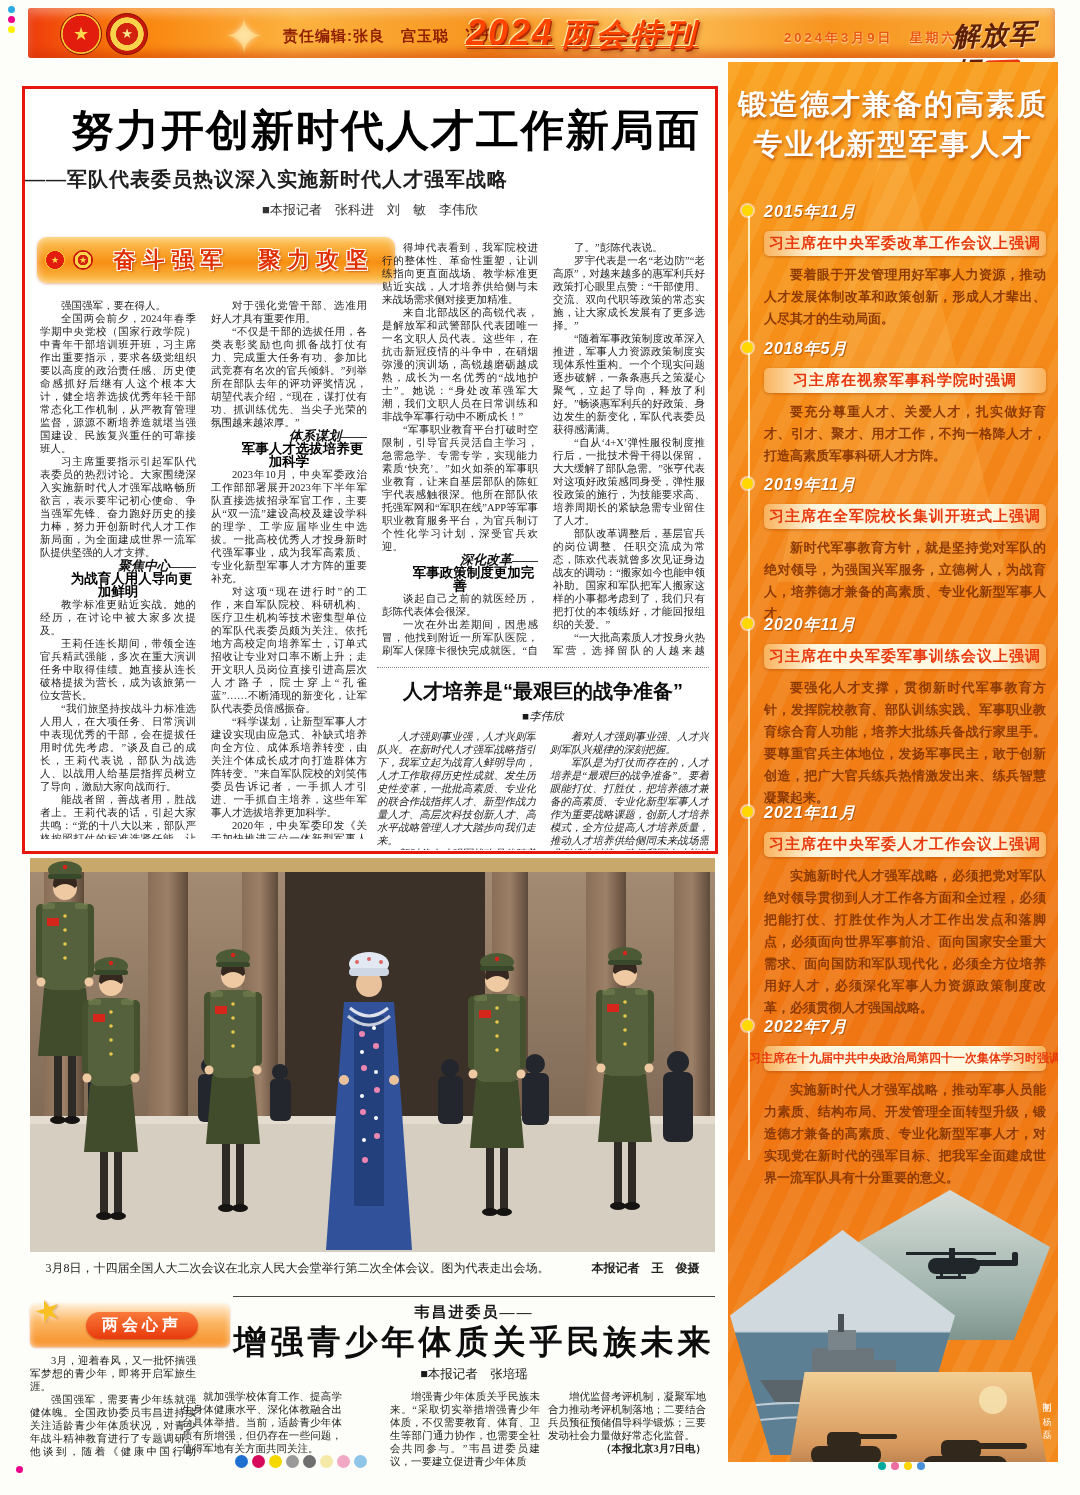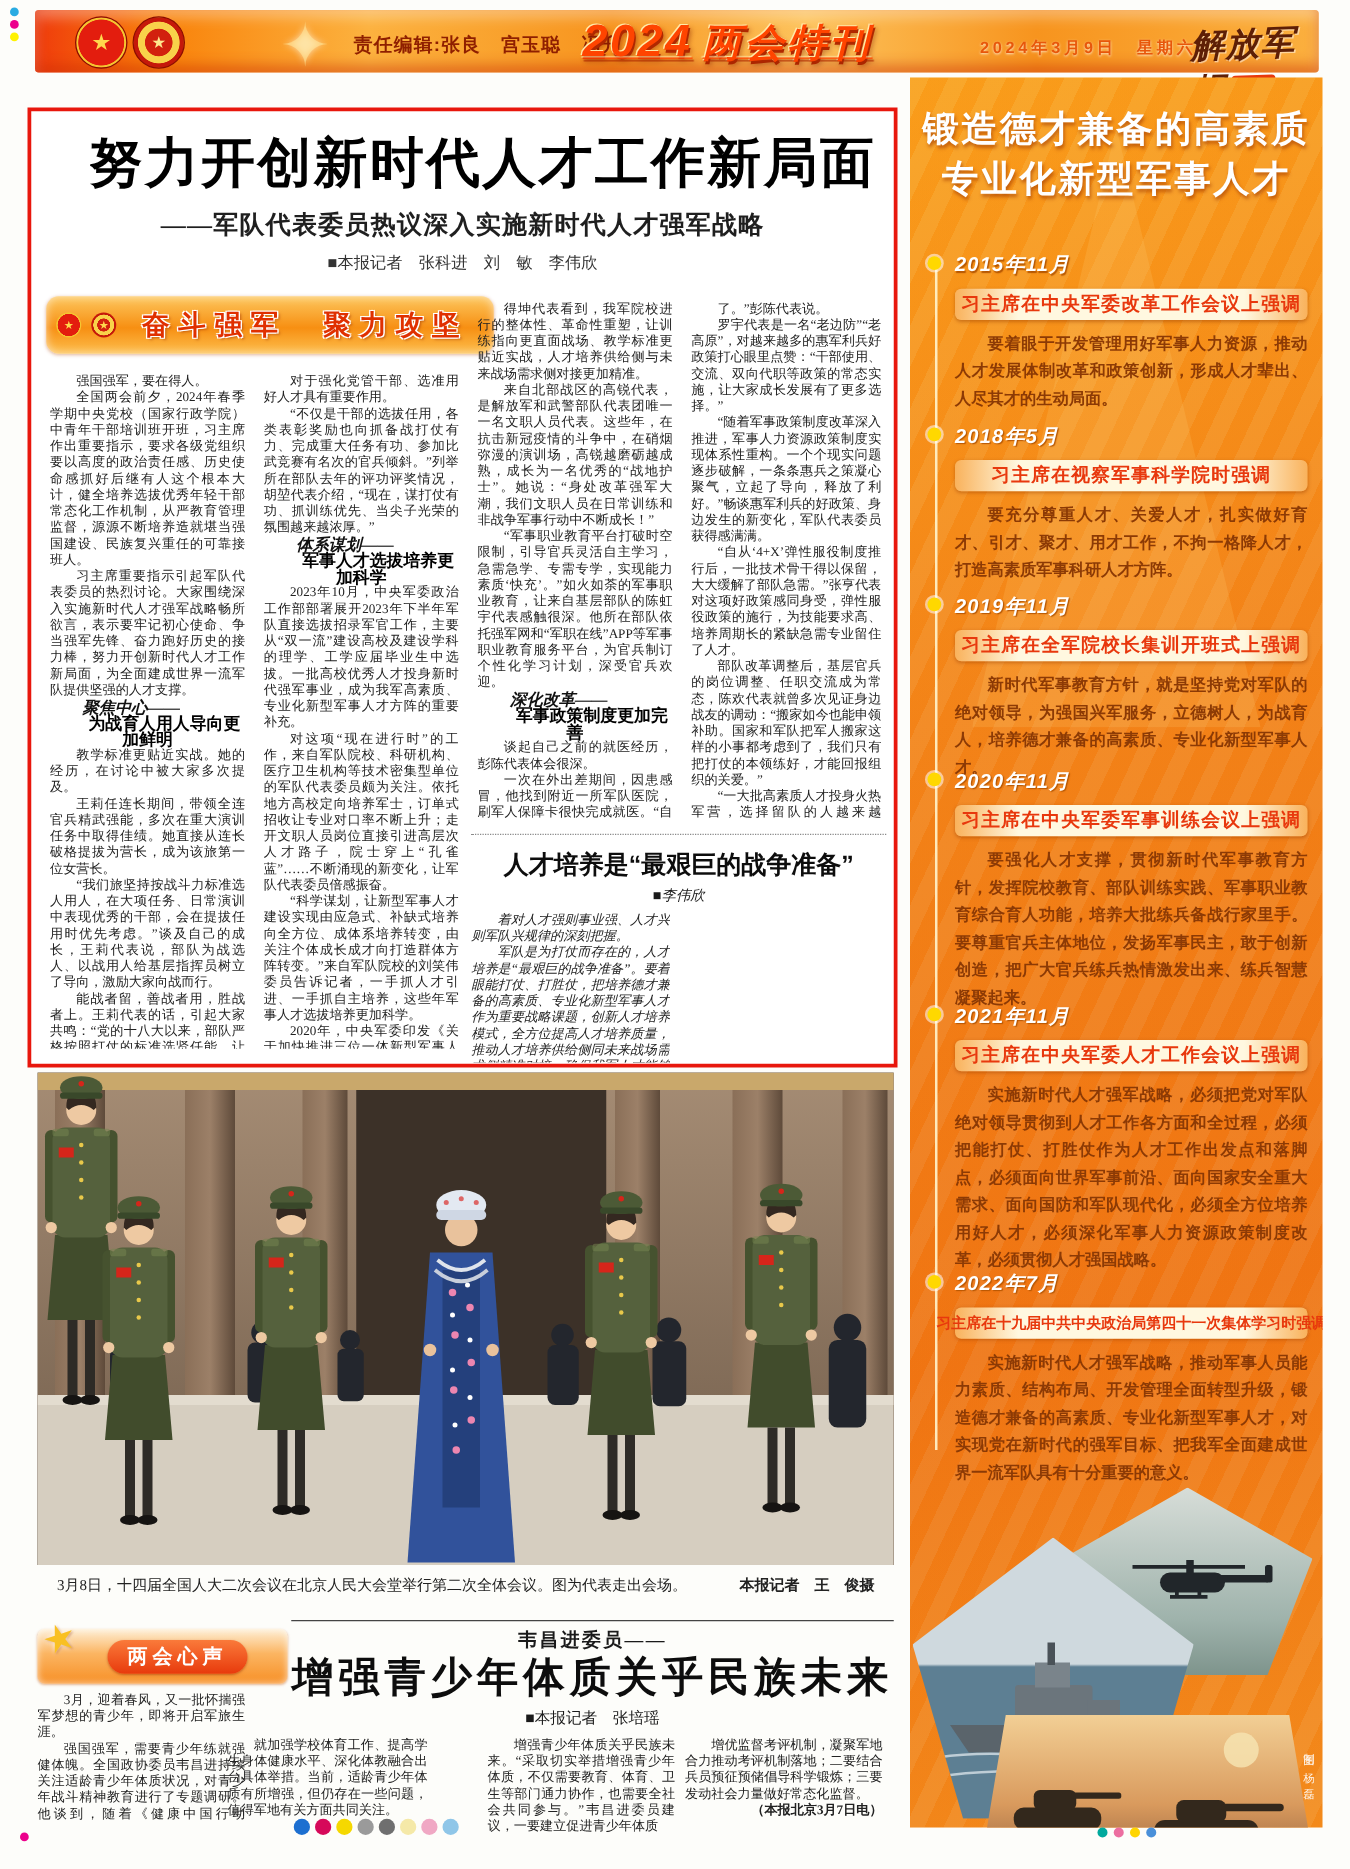--- a/index.html
+++ b/index.html
@@ -24,38 +24,38 @@
     text-shadow:-1px -1px 0 #ffe9a8,1px 2px 0 #b02800,2px 3px 4px rgba(120,20,0,.45);white-space:nowrap;text-decoration:underline;}
   .masthead .yr{font-size:36px;letter-spacing:2px;}
   .masthead .tt{font-size:31px;letter-spacing:3px;margin-left:8px;}
   .hdate{left:756px;top:21px;font-family:"Liberation Sans",sans-serif;font-size:13px;font-weight:700;color:#e8570a;letter-spacing:3px;text-shadow:0 1px 2px rgba(255,255,255,.8);}
   .paper{left:925px;top:9px;font-size:27px;font-weight:900;font-style:italic;color:#5e1f06;letter-spacing:1px;transform:rotate(-2deg);text-shadow:1px 1px 0 rgba(255,255,255,.5);}
   .pageno{display:inline-block;background:#e8380d;color:#fff;font-family:"Liberation Sans",sans-serif;font-style:normal;font-size:15px;font-weight:700;padding:2px 5px;border-radius:3px;margin-left:4px;transform:translateY(-4px);}
 
   
   .mainbox{left:22px;top:86px;width:690px;height:762px;border:3px solid #e8170d;background:#fff;}
   .headline{left:16px;top:13px;width:100%;text-align:center;font-family:"Liberation Sans",sans-serif;font-size:43px;font-weight:900;letter-spacing:2px;color:#000000;}
-  .subtitle{left:0;top:77px;width:100%;text-align:center;font-size:20px;font-weight:700;color:#1f1f1f;letter-spacing:1px;}
+  .subtitle{left:0;top:77px;width:100%;text-align:left;font-size:20px;font-weight:700;color:#1f1f1f;letter-spacing:1px;}
   .byline{left:0;top:112px;width:100%;text-align:center;font-size:13px;color:#333;}
   .banner{left:12px;top:148px;width:358px;height:46px;border-radius:10px;
     background:linear-gradient(180deg,#fdc75e,#f78f12 55%,#fdbf4e);box-shadow:inset 0 0 8px rgba(255,255,255,.6),0 1px 3px rgba(180,70,0,.4);
     display:flex;align-items:center;}
   .banner .mini{width:20px;height:20px;border-radius:50%;margin-left:8px;display:flex;align-items:center;justify-content:center;font-size:9px;color:#ffd84d;}
   .mini.m1{background:radial-gradient(circle,#e31d0e 0 62%,#f5c531 64% 78%,#c01005 80%);}
   .mini.m2{background:radial-gradient(circle,#d2210e 0 36%,#f8d24a 38% 58%,#c5180a 60%);}
   .banner .btxt{flex:1;text-align:center;font-family:"Liberation Sans",sans-serif;font-size:22px;font-weight:900;letter-spacing:7px;color:#e03000;
     text-shadow:-1px -1px 0 #fff,1px -1px 0 #fff,-1px 1px 0 #fff,1px 1px 0 #fff,2px 2px 2px rgba(150,40,0,.5);}
 
   .colbox{position:absolute;overflow:hidden;font-size:10.5px;line-height:13px;text-align:justify;color:#222;}
   .colbox p{margin:0;text-indent:2em;}
   .col1{left:15px;top:210px;width:156px;height:540px;}
   .col2{left:186px;top:210px;width:156px;height:540px;}
   .col3{left:357px;top:152px;width:156px;height:415px;}
   .col4{left:528px;top:152px;width:152px;height:415px;}
-  .sec-k{text-align:left;font-weight:700;font-style:italic;font-size:13px;margin:9px 0 3px;text-indent:0;color:#111;}
+  .sec-k{text-align:right;font-weight:700;font-style:italic;font-size:13px;margin:9px 0 3px;text-indent:0;color:#111;}
   .sec-t{text-align:center;font-weight:900;font-size:13.5px;margin:0 0 8px;text-indent:0;color:#000;letter-spacing:0px;}
   .dateline{text-align:right;font-weight:700;margin-top:2px;}
 
   .subart{left:352px;top:578px;width:332px;height:175px;border-top:1px dotted #8a8a8a;padding-top:8px;}
   .subart .st{width:100%;text-align:center;font-family:"Liberation Sans",sans-serif;font-size:20px;font-weight:900;color:#0d0d0d;margin:2px 0 4px;}
   .subart .sb{width:100%;text-align:center;font-size:11.5px;font-style:italic;margin-bottom:6px;}
   .subcols{display:flex;gap:14px;}
   .subcols .colbox{position:static;width:159px;height:120px;font-style:italic;}
 
   
@@ -201,20 +201,24 @@
         <p>部队改革调整后，基层官兵的岗位调整、任职交流成为常态，陈欢代表就曾多次见证身边战友的调动：“搬家如今也能申领补助。国家和军队把军人搬家这样的小事都考虑到了，我们只有把打仗的本领练好，才能回报组织的关爱。”</p>
         <p>“一大批高素质人才投身火热军营，选择留队的人越来越多。”长年从事国防动员工作的素朗贡布代表说，不断完善军事人力资源相关政策制度，能有效凝聚军心、稳定部队、鼓舞士气，并转化为实实在在的吸引力、战斗力，汇聚起强军兴军的磅礴力量。</p>
       </div>
 
   </div>
 
   <div class="abs subart">
     <div class="st">人才培养是“最艰巨的战争准备”</div>
     <div class="sb">■李伟欣</div>
     <div class="subcols">
+      <div class="colbox">
+          <p>人才强则事业强，人才兴则军队兴。在新时代人才强军战略指引下，我军立起为战育人鲜明导向，人才工作取得历史性成就、发生历史性变革，一批批高素质、专业化的联合作战指挥人才、新型作战力量人才、高层次科技创新人才、高水平战略管理人才大踏步向我们走来。</p>
+          <p>新时代人才强军战略是伴随着人才强国战略的发展而发展的，体现了对世界军事人才竞争形势的准确判断，蕴含</p>
+        </div>
       <div class="colbox">
           <p>着对人才强则事业强、人才兴则军队兴规律的深刻把握。</p>
           <p>军队是为打仗而存在的，人才培养是“最艰巨的战争准备”。要着眼能打仗、打胜仗，把培养德才兼备的高素质、专业化新型军事人才作为重要战略课题，创新人才培养模式，全方位提高人才培养质量，推动人才培养供给侧同未来战场需求侧精准对接，确保我军人才能够驾驭现代战争、有效履行新时代使命任务。</p>
         </div>
     </div>
   </div>
 </div>
 
 <div class="abs photo">
   <svg width="685" height="394" viewBox="0 0 685 394" xmlns="http://www.w3.org/2000/svg">

